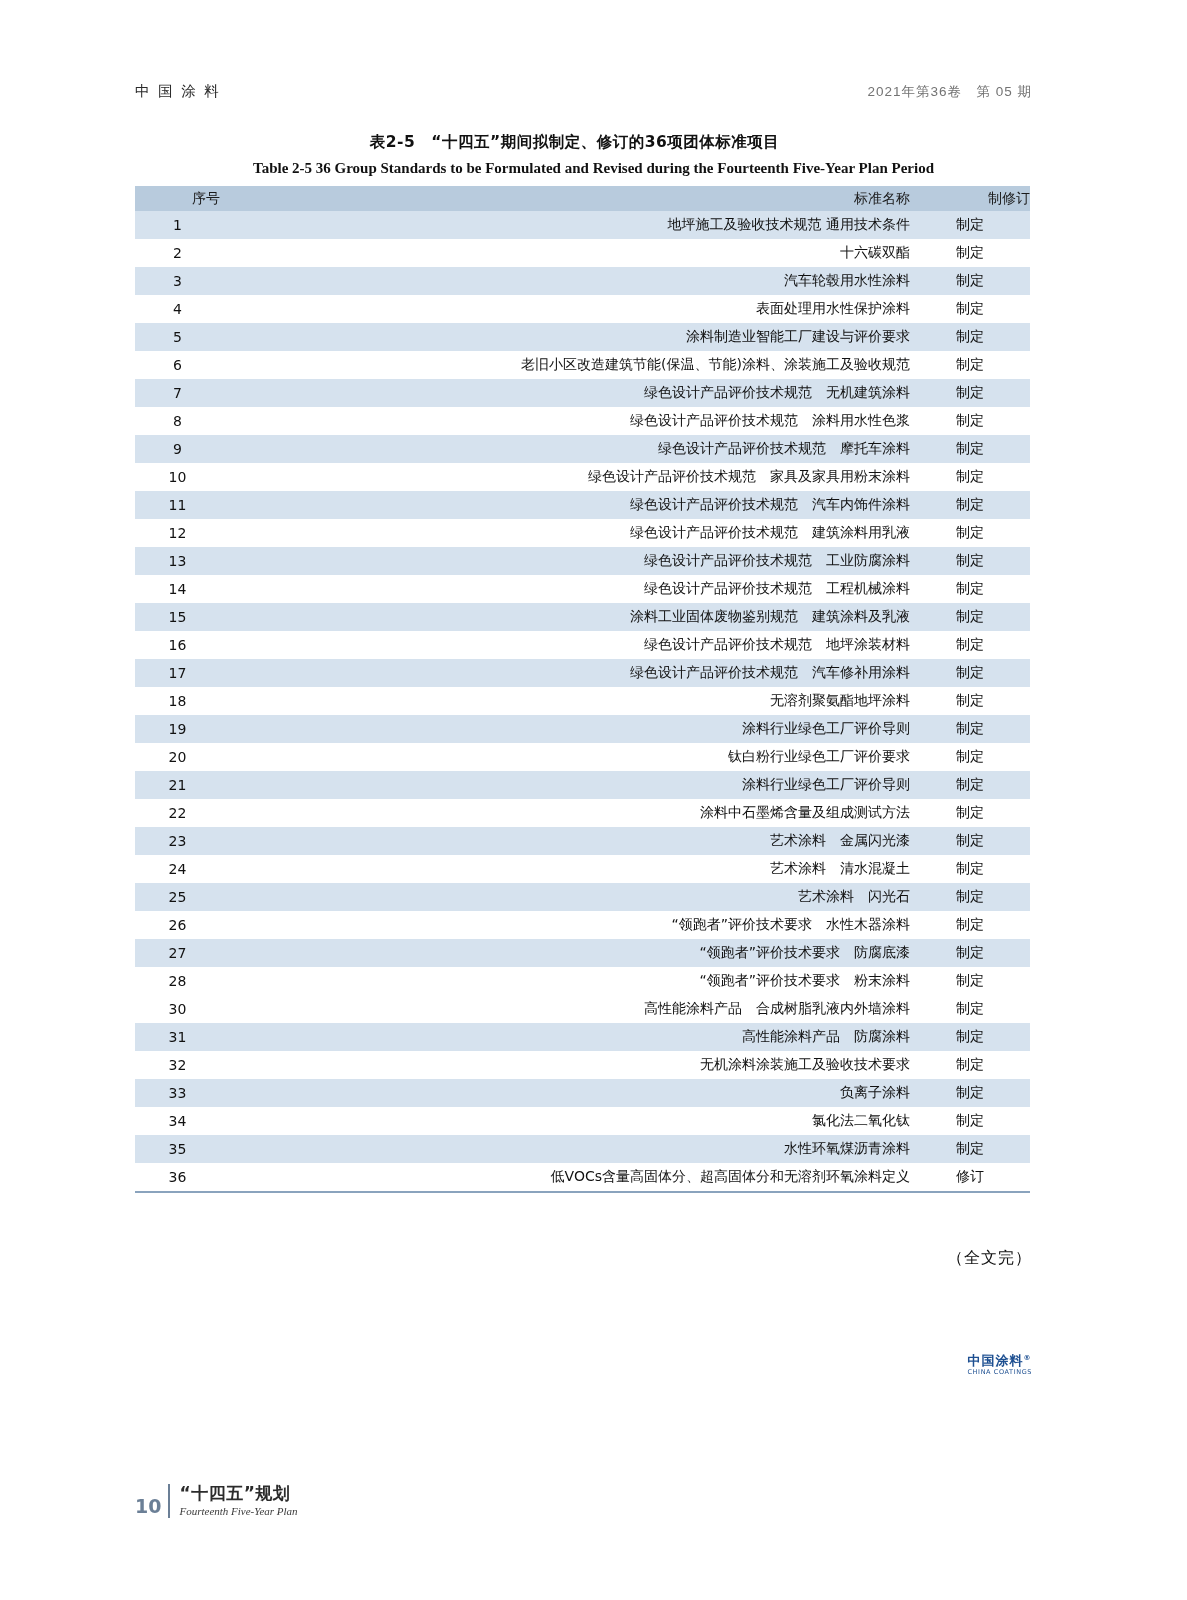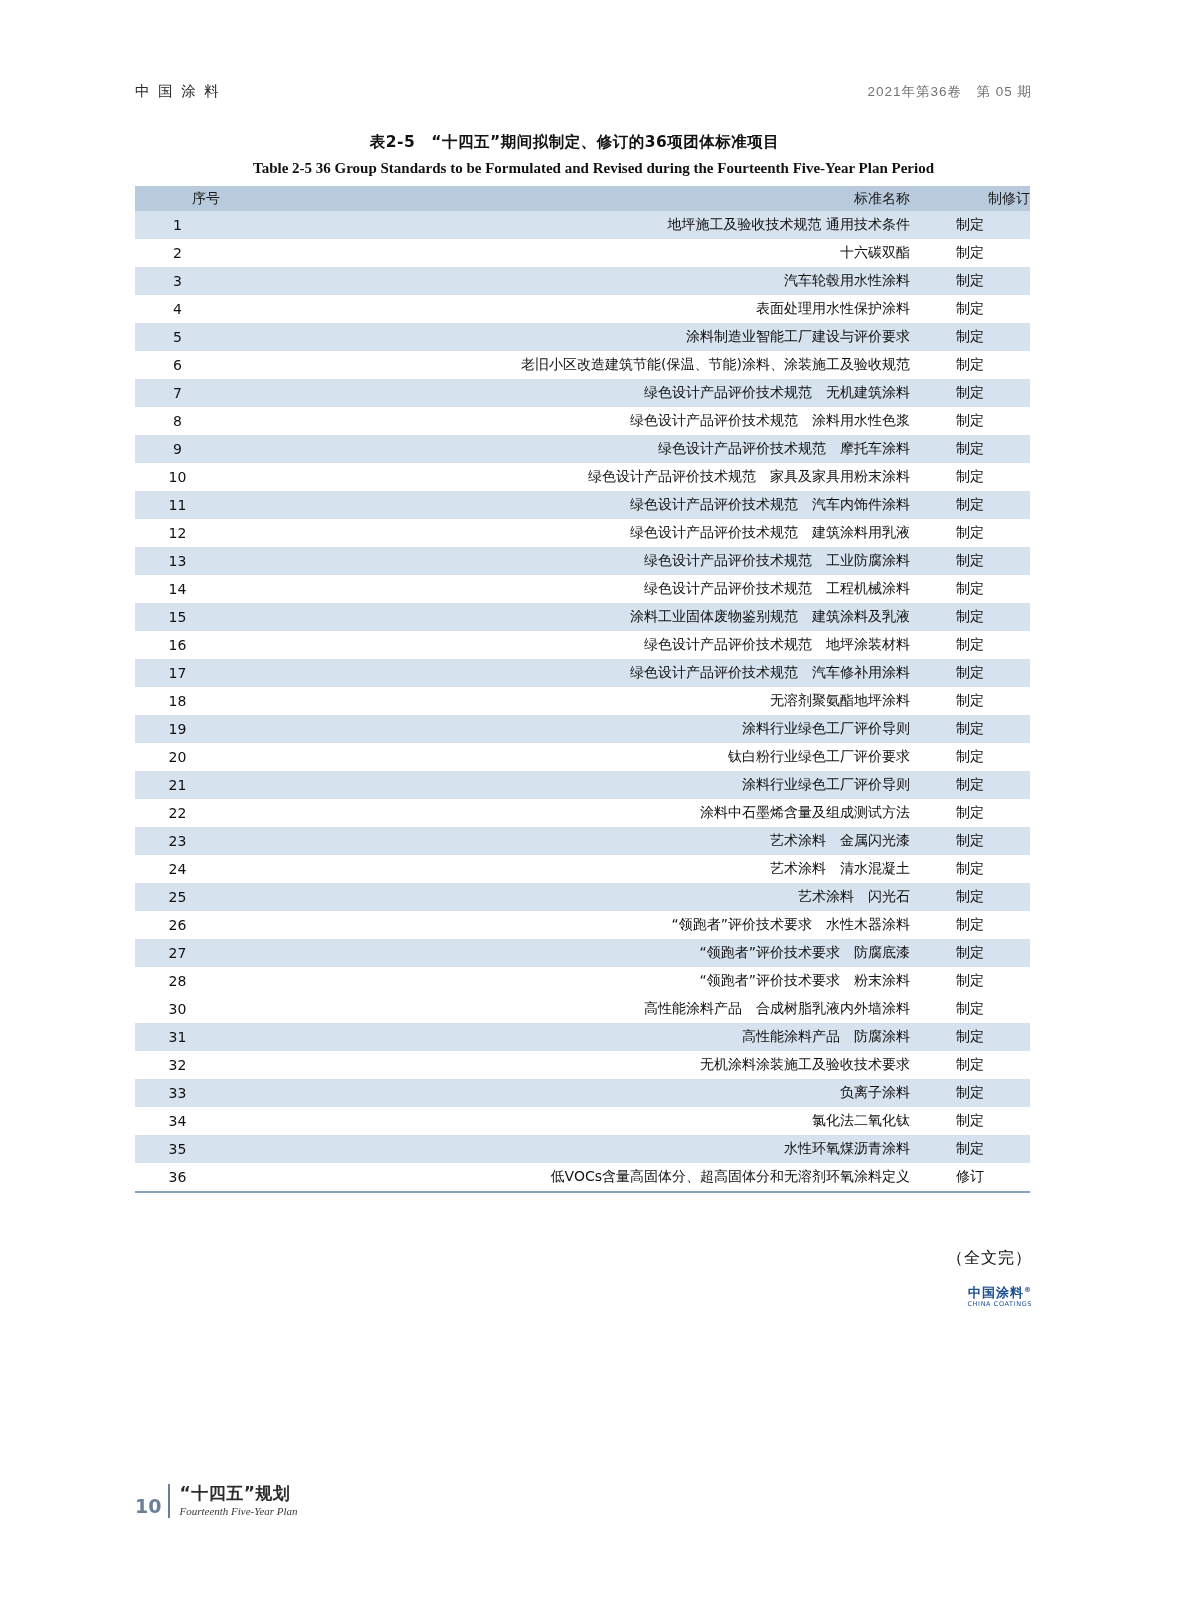--- a/index.html
+++ b/index.html
@@ -136,23 +136,23 @@
     position: absolute;
     top: 1248px;
     right: 155px;
     font-family: Liberation Sans, sans-serif;
     font-size: 16px;
     color: #111;
     letter-spacing: 1px;
   }
   .brand {
     position: absolute;
-    top: 1286px;
+    top: 1354px;
     right: 155px;
-    text-align: right;
+    text-align: left;
     line-height: 1.05;
   }
   .brand .cn {
     font-family: "DejaVu Sans", sans-serif;
     font-weight: bold;
     font-size: 13px;
     color: #1d4f91;
     letter-spacing: 1px;
   }
   .brand .cn sup {

